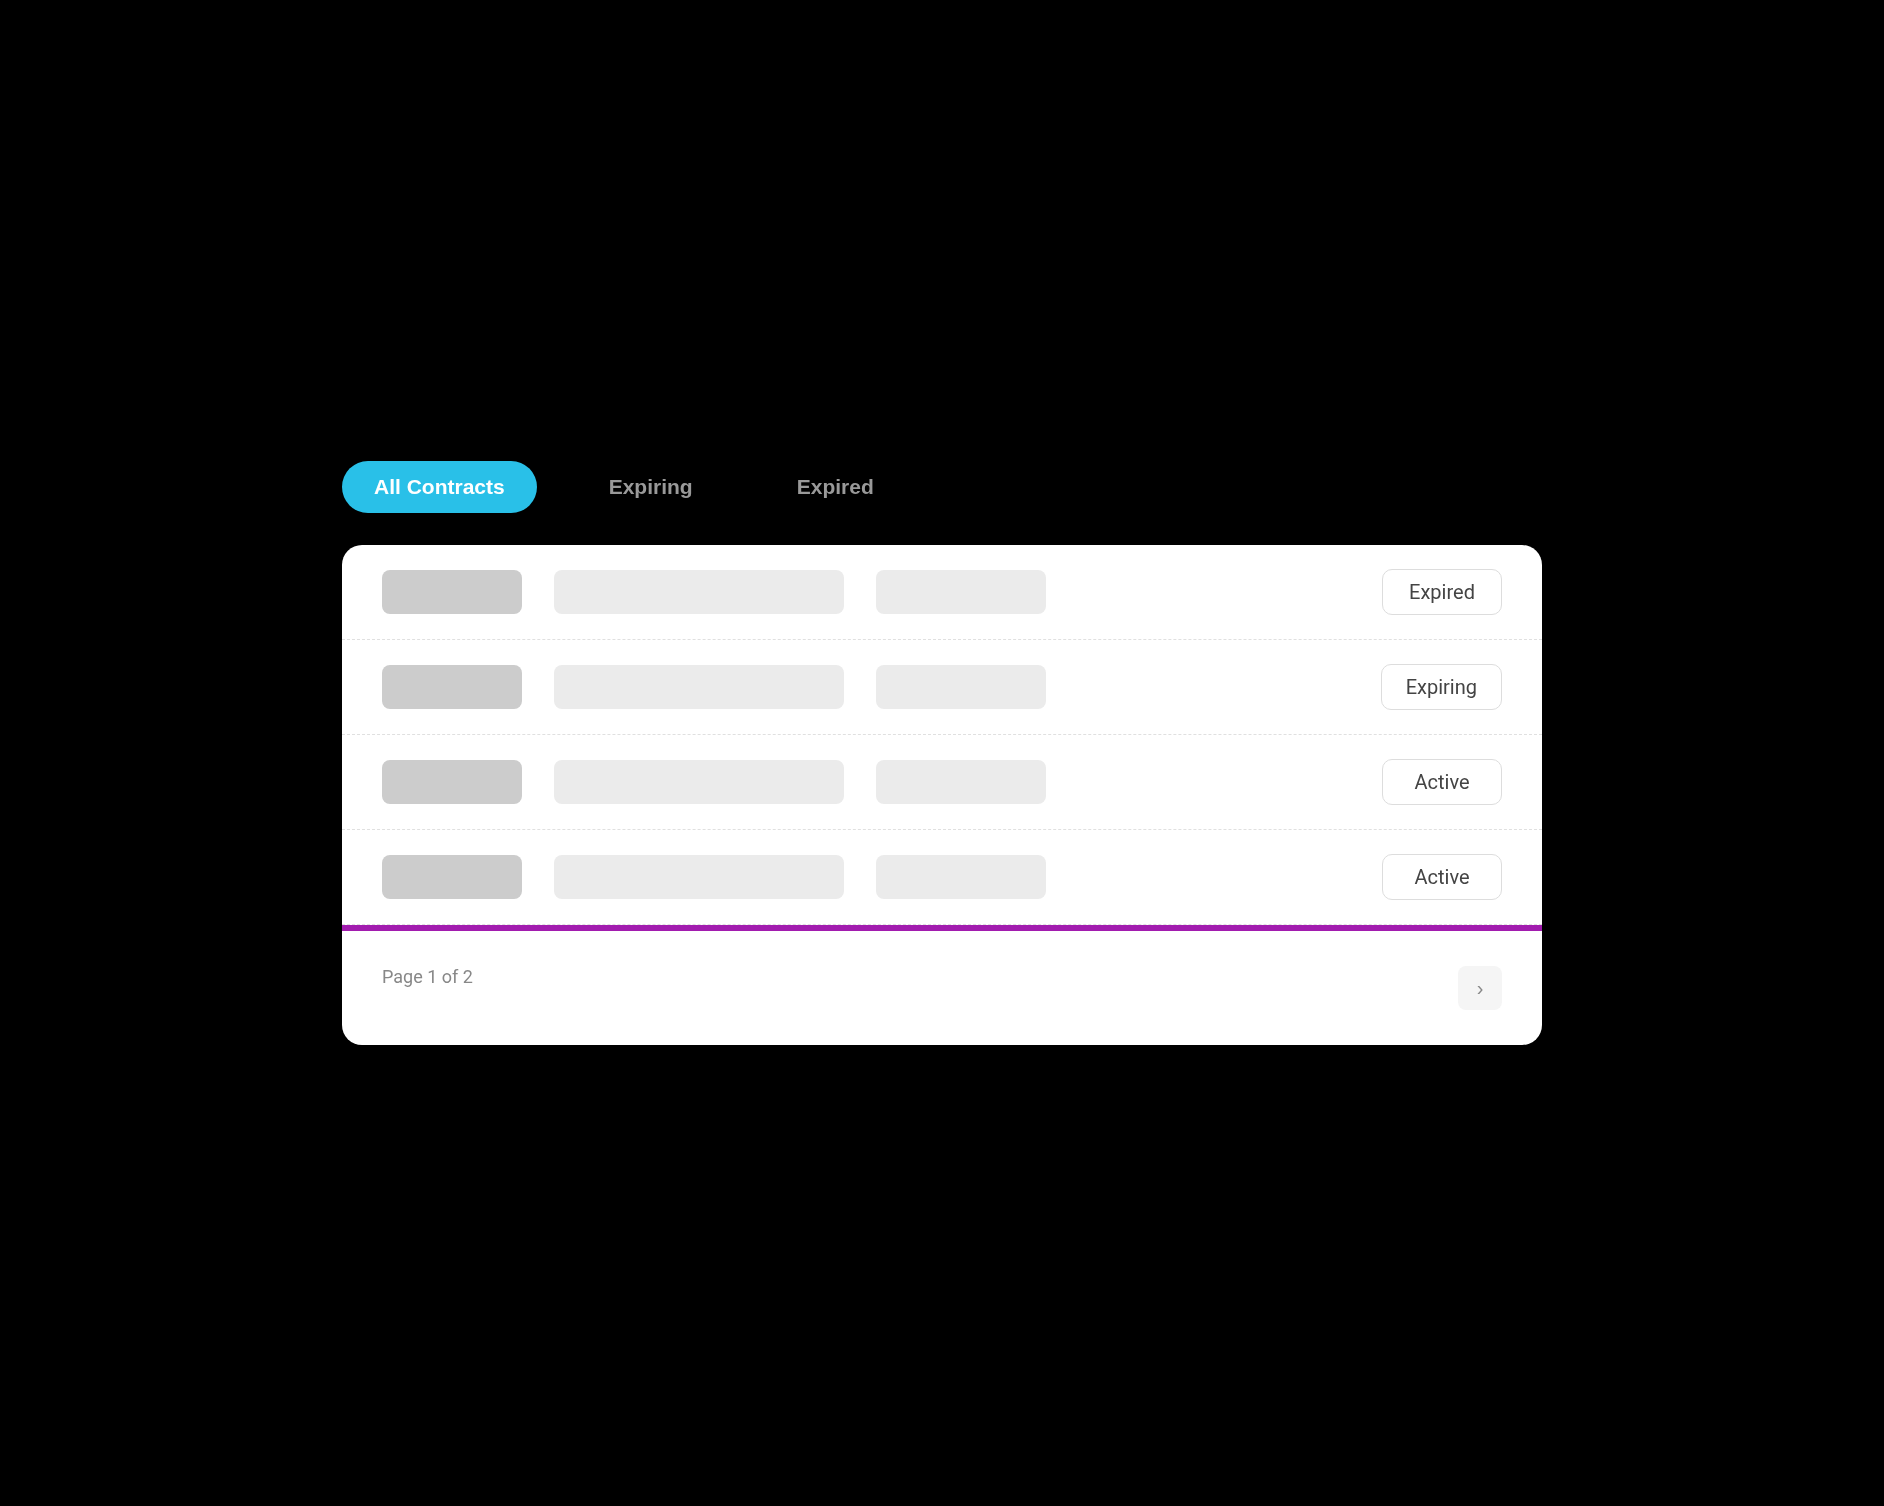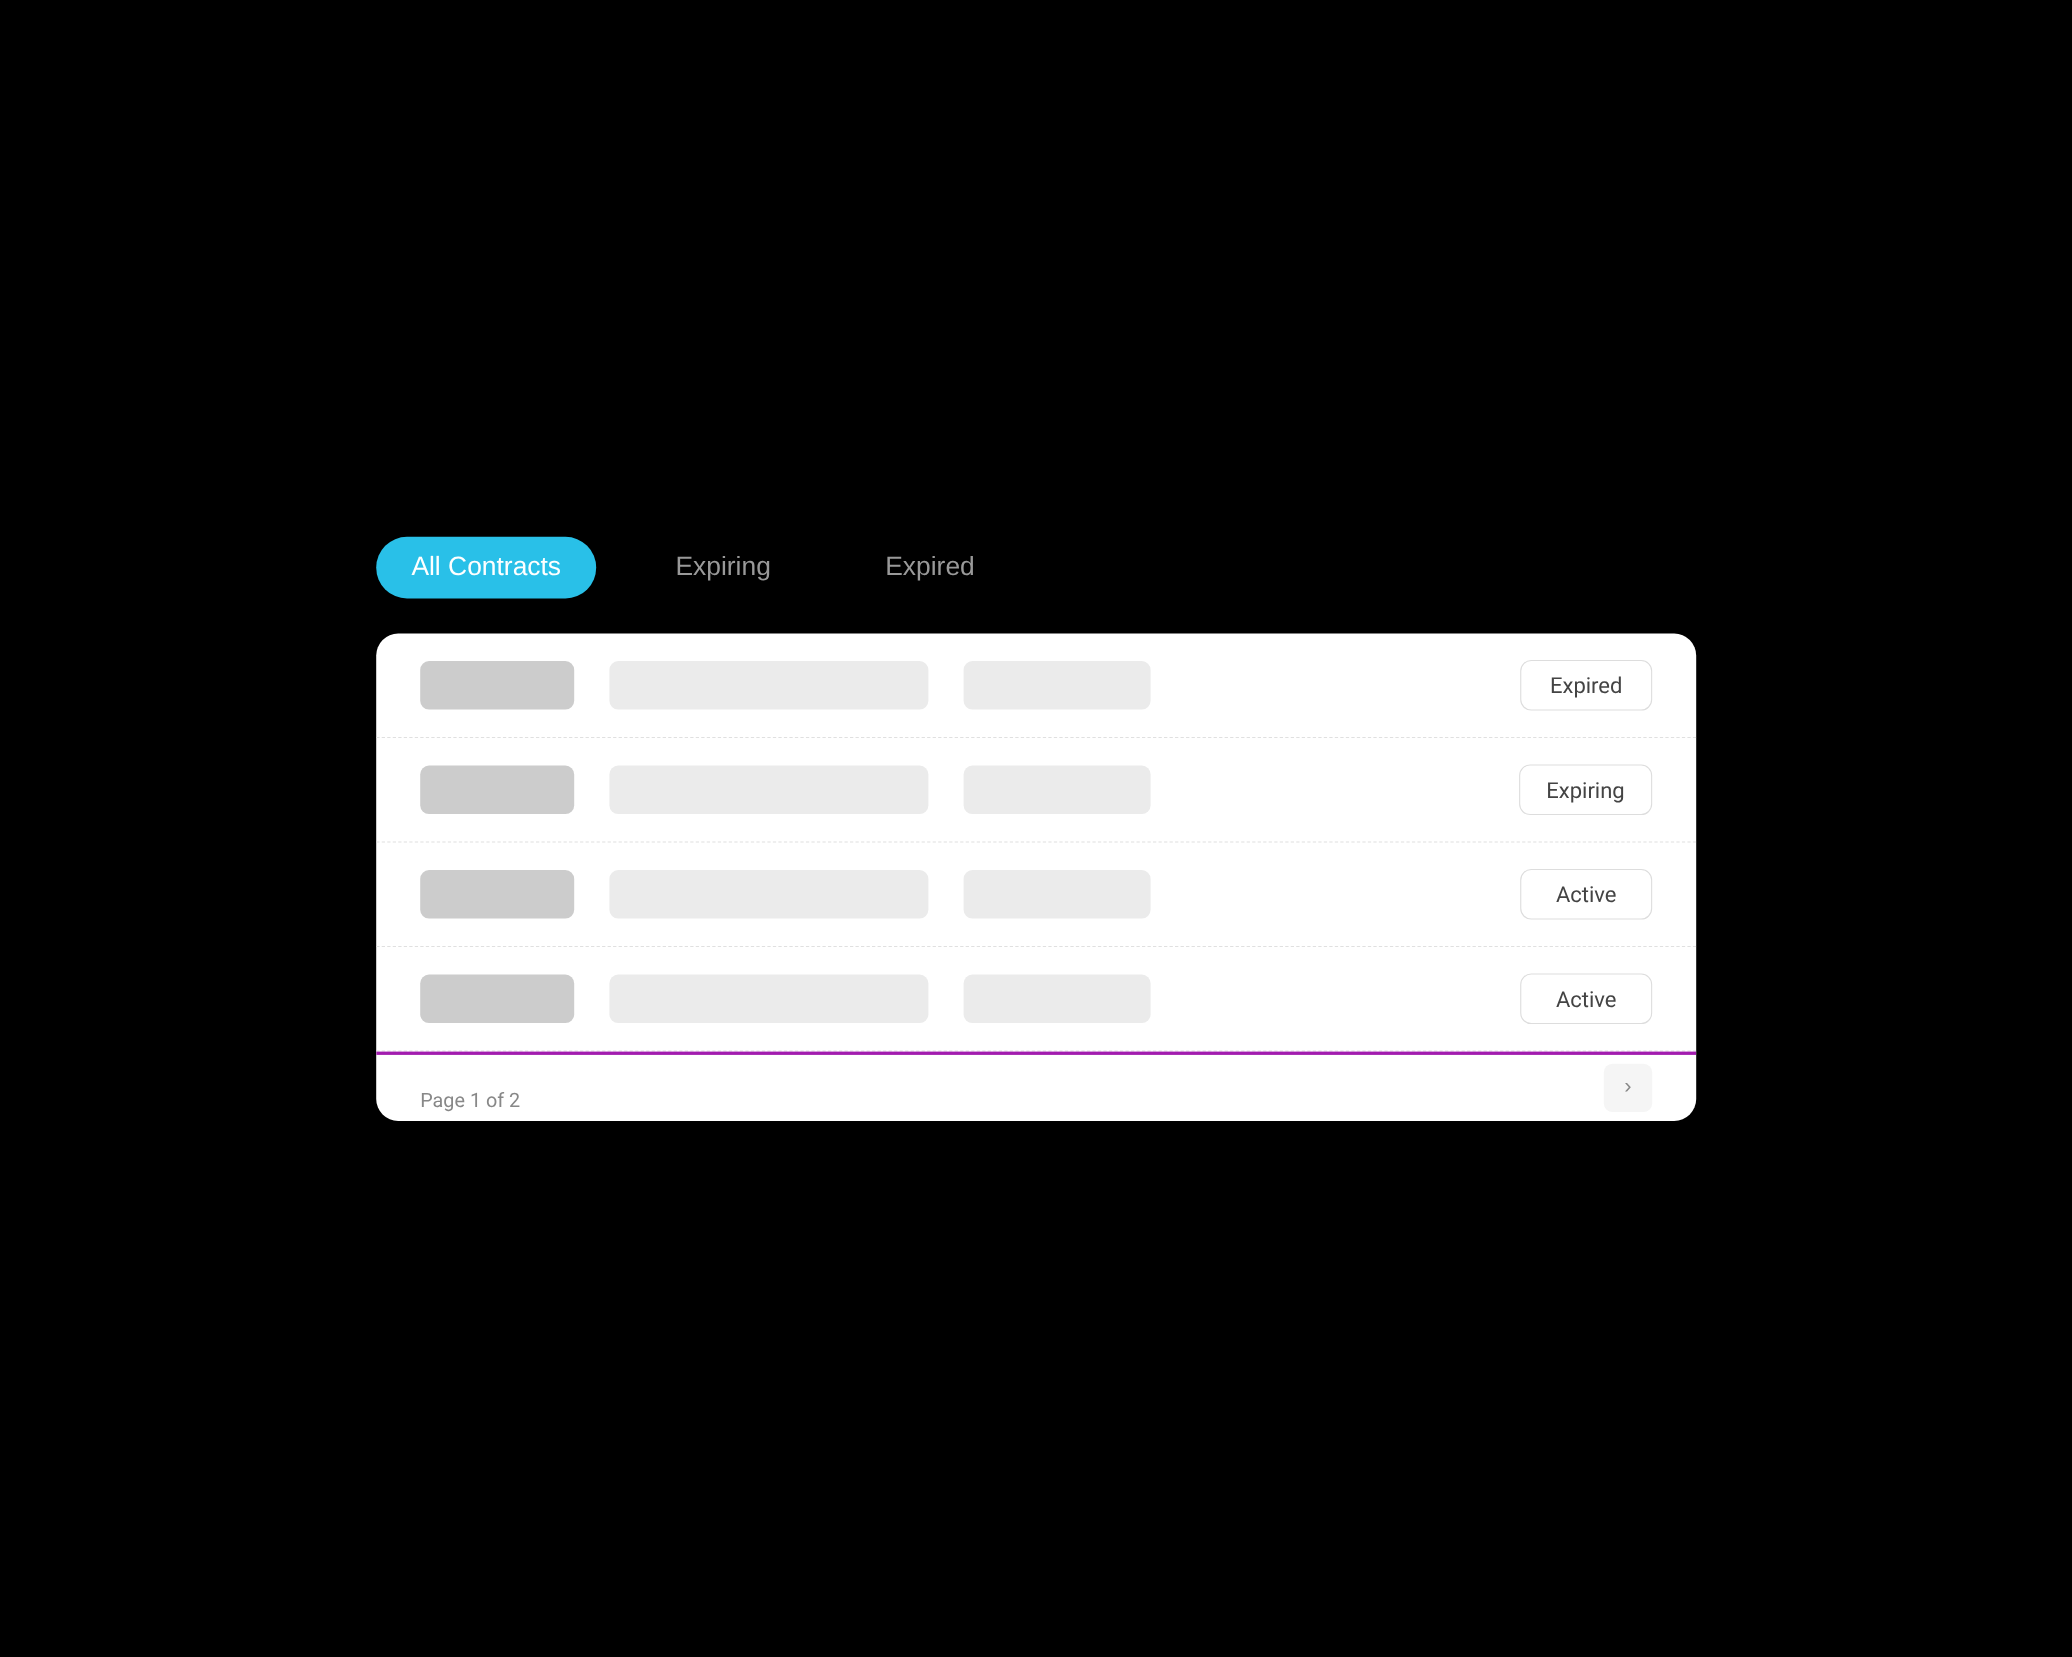--- a/index.html
+++ b/index.html
@@ -30,22 +30,22 @@
       display: flex;
       align-items: center;
       gap: 40px;
     }
 
     .tab-btn {
       padding: 14px 32px;
       border-radius: 30px;
       border: none;
       cursor: pointer;
-      font-size: 24px;
-      font-weight: 400;
+      font-size: 21px;
+      font-weight: 700;
       background: transparent;
       color: #999;
     }
 
     .tab-btn.active {
       background: #29c0e8;
       color: #fff;
     }
 
     
@@ -105,24 +105,24 @@
       font-size: 20px;
       color: #444;
       background: #fff;
       min-width: 120px;
       text-align: center;
     }
 
     
     .pagination-row {
       display: flex;
-      align-items: flex-end;
+      align-items: flex-start;
       justify-content: space-between;
-      padding: 8px 40px;
-      border-top: 3px solid #a21caf;
+      padding: 35px 40px;
+      border-top: 6px solid #a21caf;
     }
 
     .page-label {
       color: #888;
       font-size: 18px;
     }
 
     .next-btn {
       background: #f5f5f5;
       border: none;

